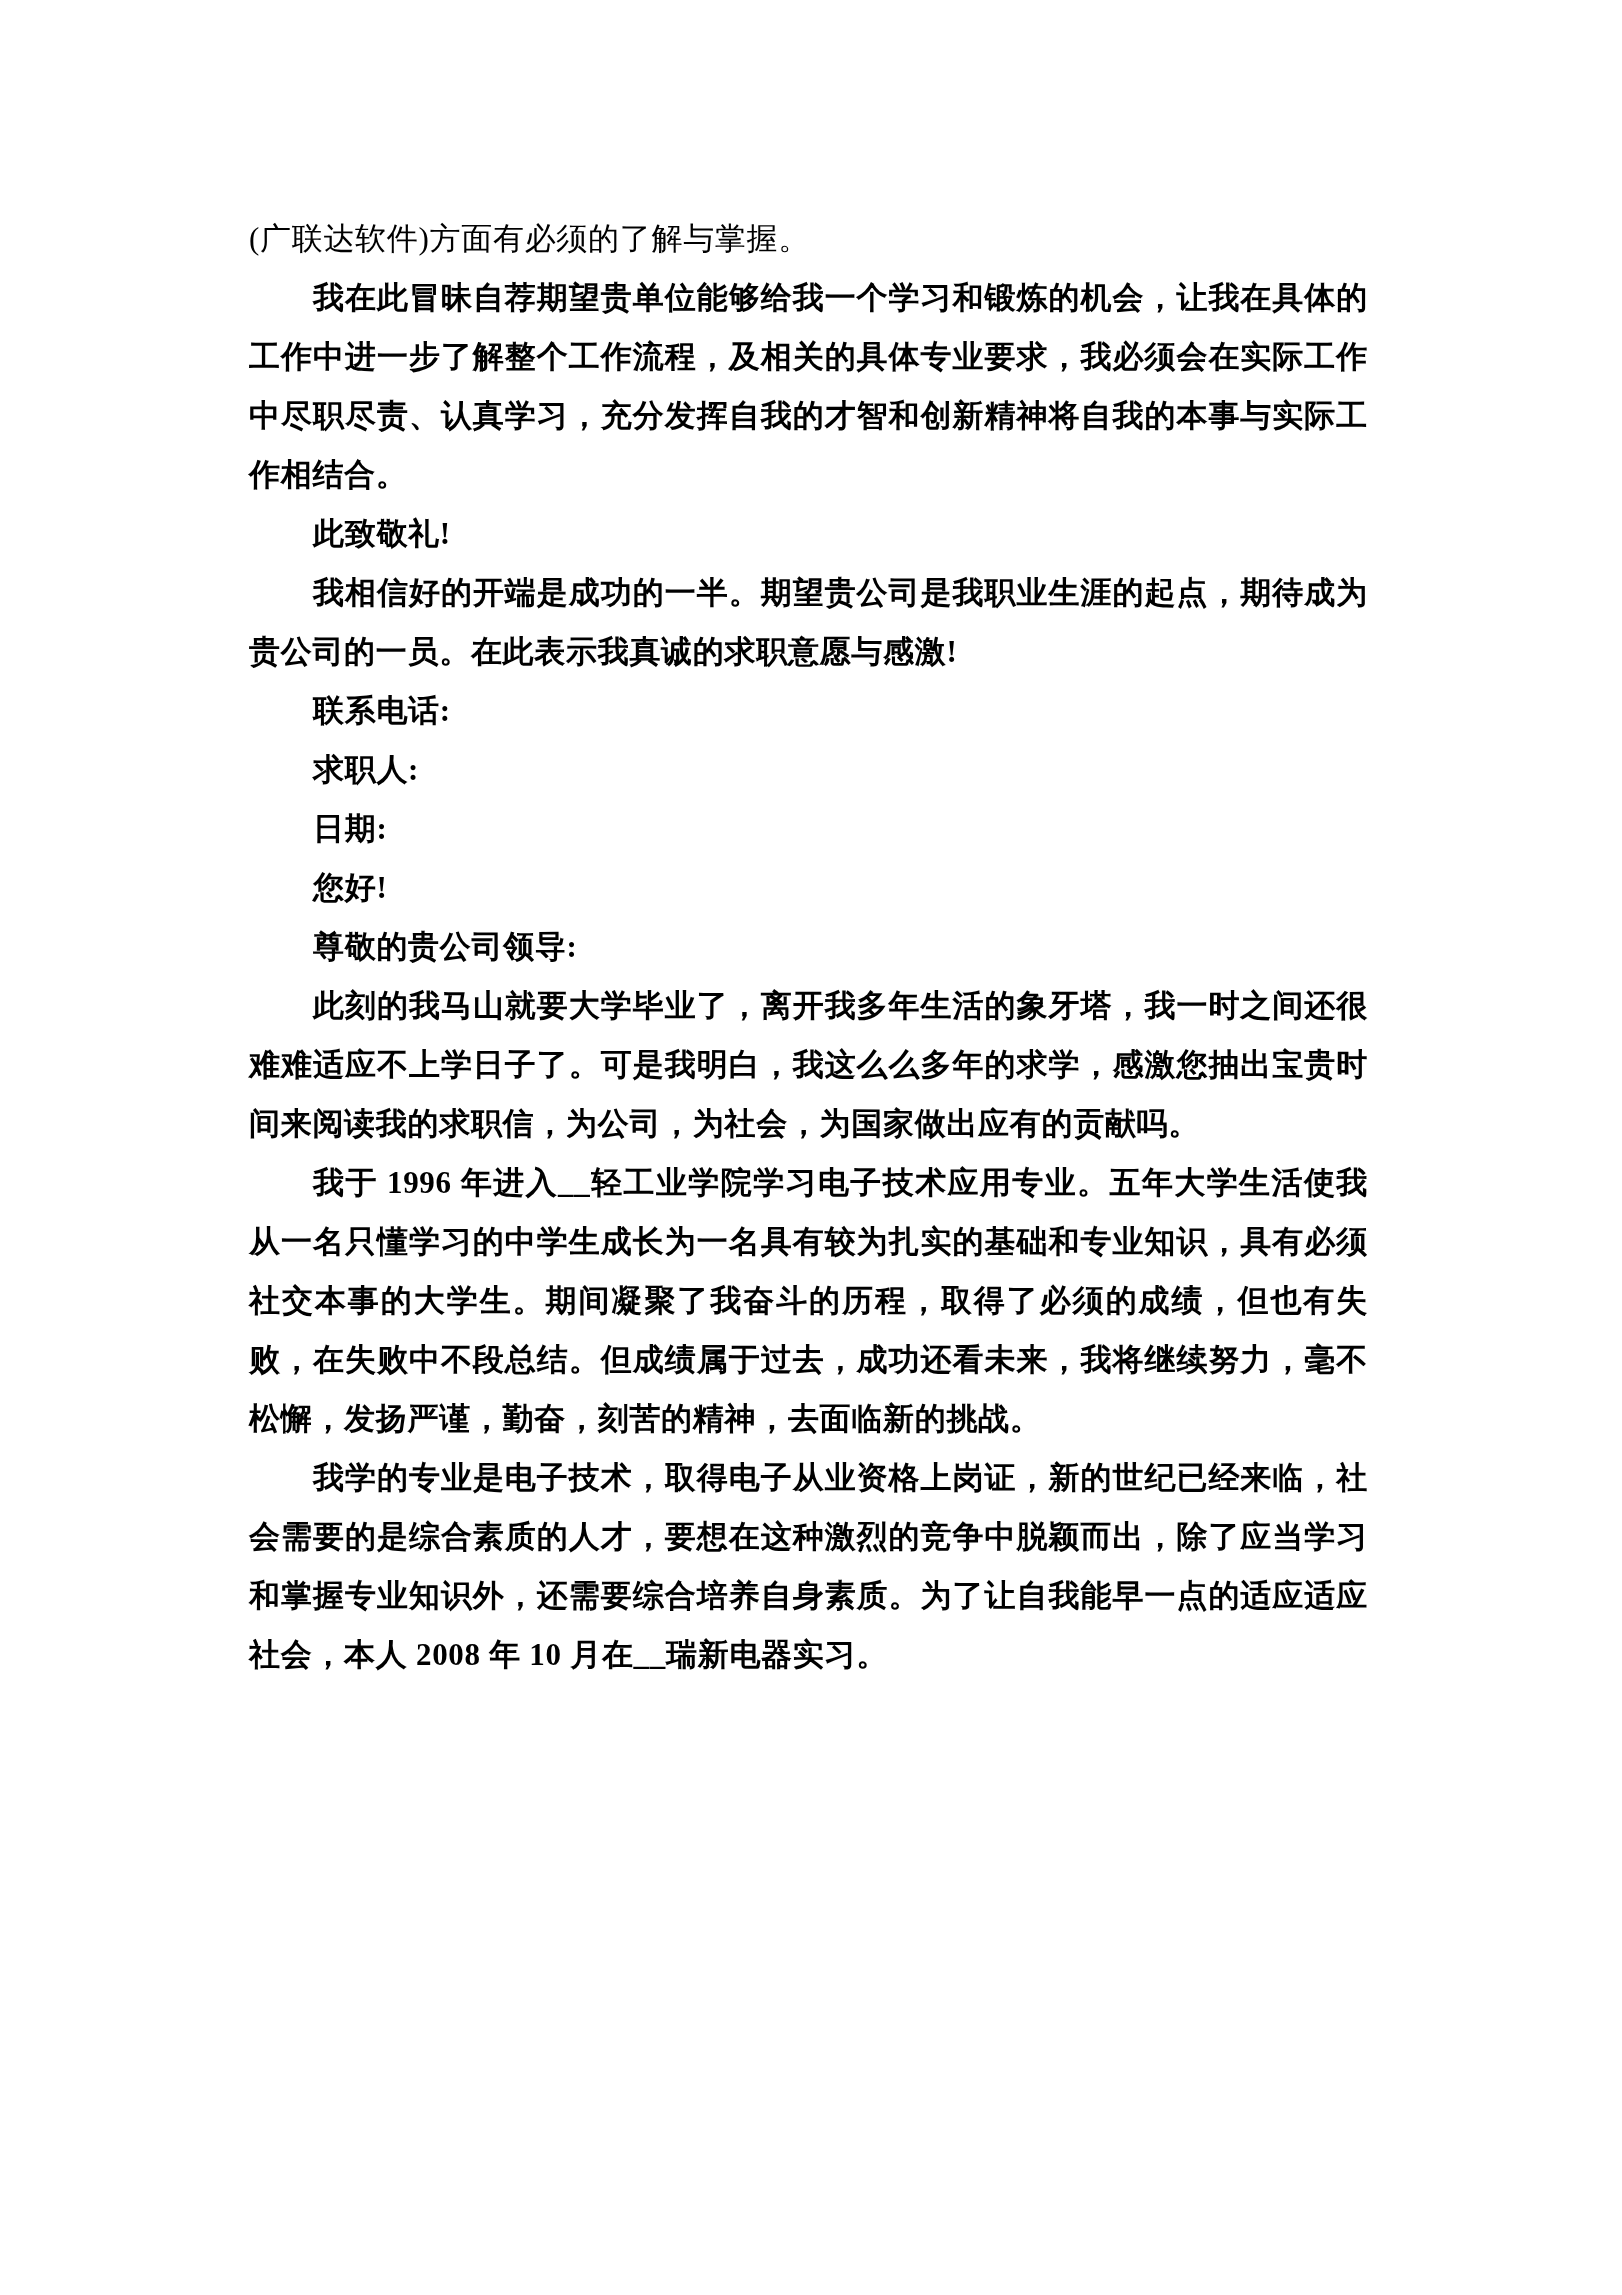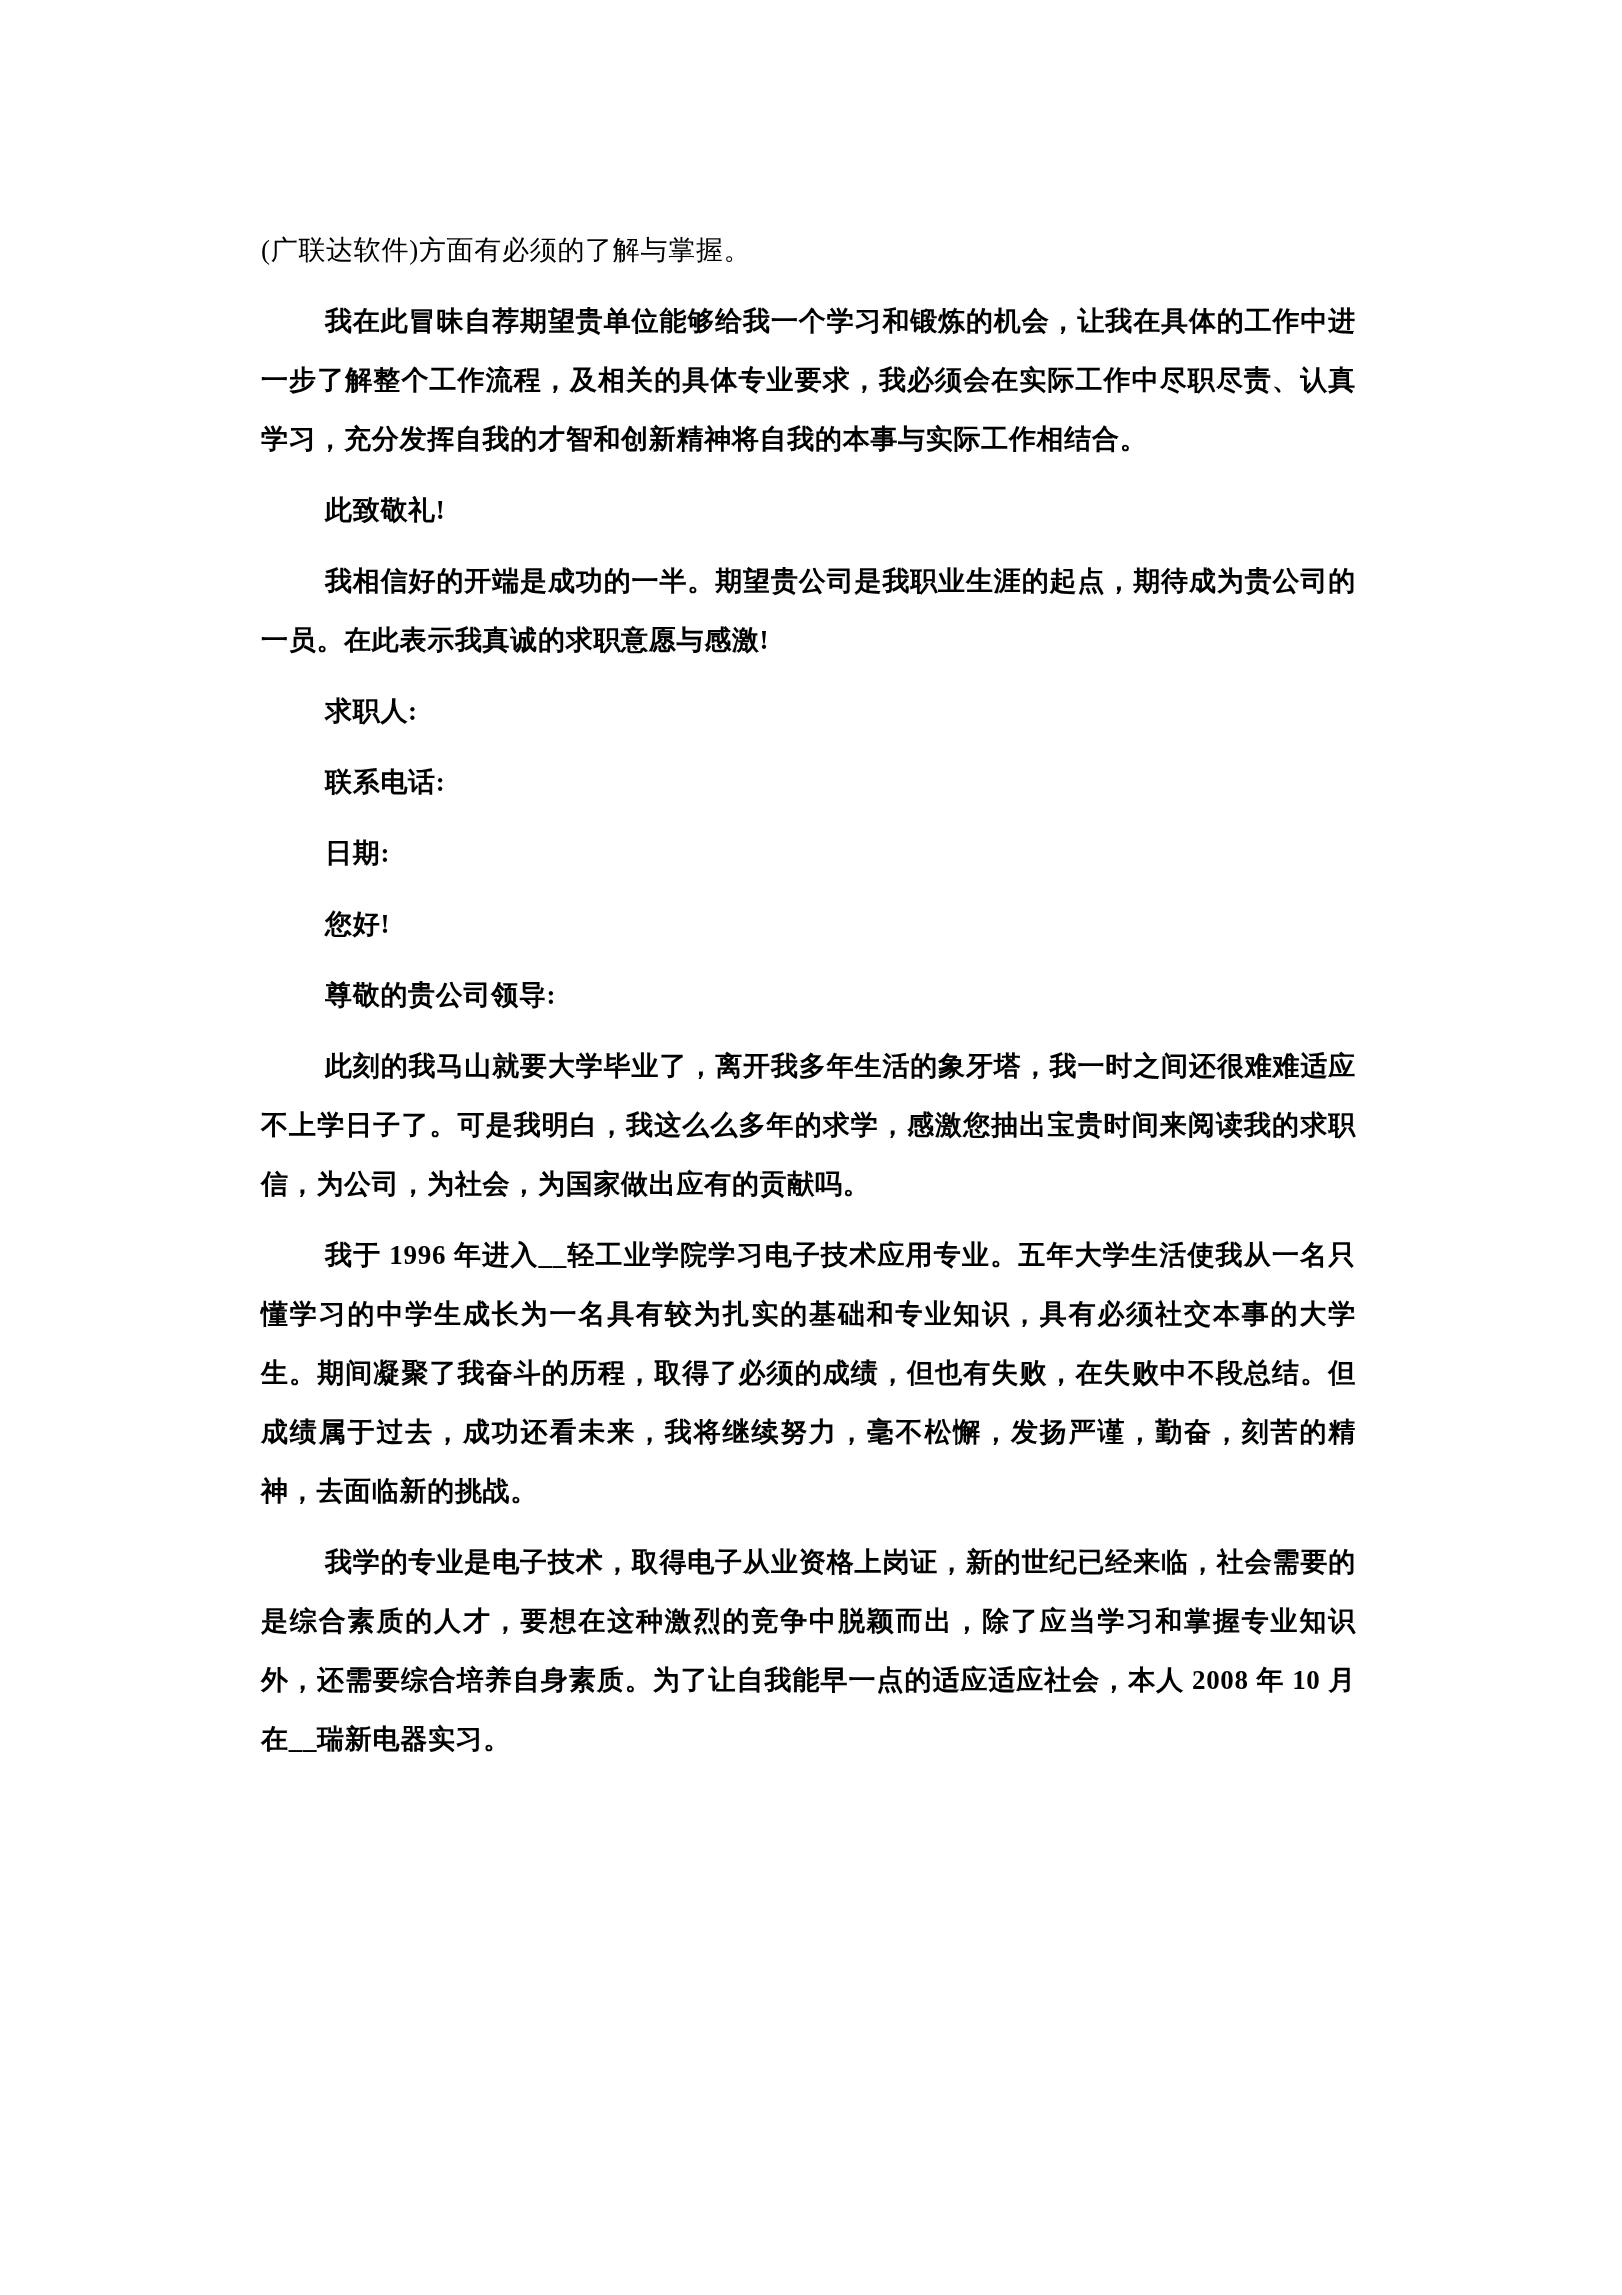--- a/index.html
+++ b/index.html
@@ -15,42 +15,42 @@
     overflow: hidden;
   }
   .page {
     box-sizing: border-box;
     width: 1623px;
     height: 2295px;
     background: #ffffff;
     padding: 209px 255px 131px 249px;
   }
   .para {
-    margin: 12px;
-    font-size: 27px;
+    margin: 0;
+    font-size: 31px;
     line-height: 59px;
     text-align: justify;
     word-break: break-all;
     letter-spacing: 0.7px;
   }
   .para.indent {
     text-indent: 64px;
     font-weight: bold;
   }
 </style>
 </head>
 <body>
 
 <div class="page">
   <p class="para">(广联达软件)方面有必须的了解与掌握。</p>
   <p class="para indent">我在此冒昧自荐期望贵单位能够给我一个学习和锻炼的机会，让我在具体的工作中进一步了解整个工作流程，及相关的具体专业要求，我必须会在实际工作中尽职尽责、认真学习，充分发挥自我的才智和创新精神将自我的本事与实际工作相结合。</p>
   <p class="para indent">此致敬礼!</p>
   <p class="para indent">我相信好的开端是成功的一半。期望贵公司是我职业生涯的起点，期待成为贵公司的一员。在此表示我真诚的求职意愿与感激!</p>
+  <p class="para indent">联系电话:</p>
   <p class="para indent">求职人:</p>
-  <p class="para indent">联系电话:</p>
   <p class="para indent">日期:</p>
   <p class="para indent">您好!</p>
   <p class="para indent">尊敬的贵公司领导:</p>
   <p class="para indent">此刻的我马山就要大学毕业了，离开我多年生活的象牙塔，我一时之间还很难难适应不上学日子了。可是我明白，我这么么多年的求学，感激您抽出宝贵时间来阅读我的求职信，为公司，为社会，为国家做出应有的贡献吗。</p>
   <p class="para indent">我于 1996 年进入__轻工业学院学习电子技术应用专业。五年大学生活使我从一名只懂学习的中学生成长为一名具有较为扎实的基础和专业知识，具有必须社交本事的大学生。期间凝聚了我奋斗的历程，取得了必须的成绩，但也有失败，在失败中不段总结。但成绩属于过去，成功还看未来，我将继续努力，毫不松懈，发扬严谨，勤奋，刻苦的精神，去面临新的挑战。</p>
   <p class="para indent">我学的专业是电子技术，取得电子从业资格上岗证，新的世纪已经来临，社会需要的是综合素质的人才，要想在这种激烈的竞争中脱颖而出，除了应当学习和掌握专业知识外，还需要综合培养自身素质。为了让自我能早一点的适应适应社会，本人 2008 年 10 月在__瑞新电器实习。</p>
 </div>
 
 
 </body></html>

